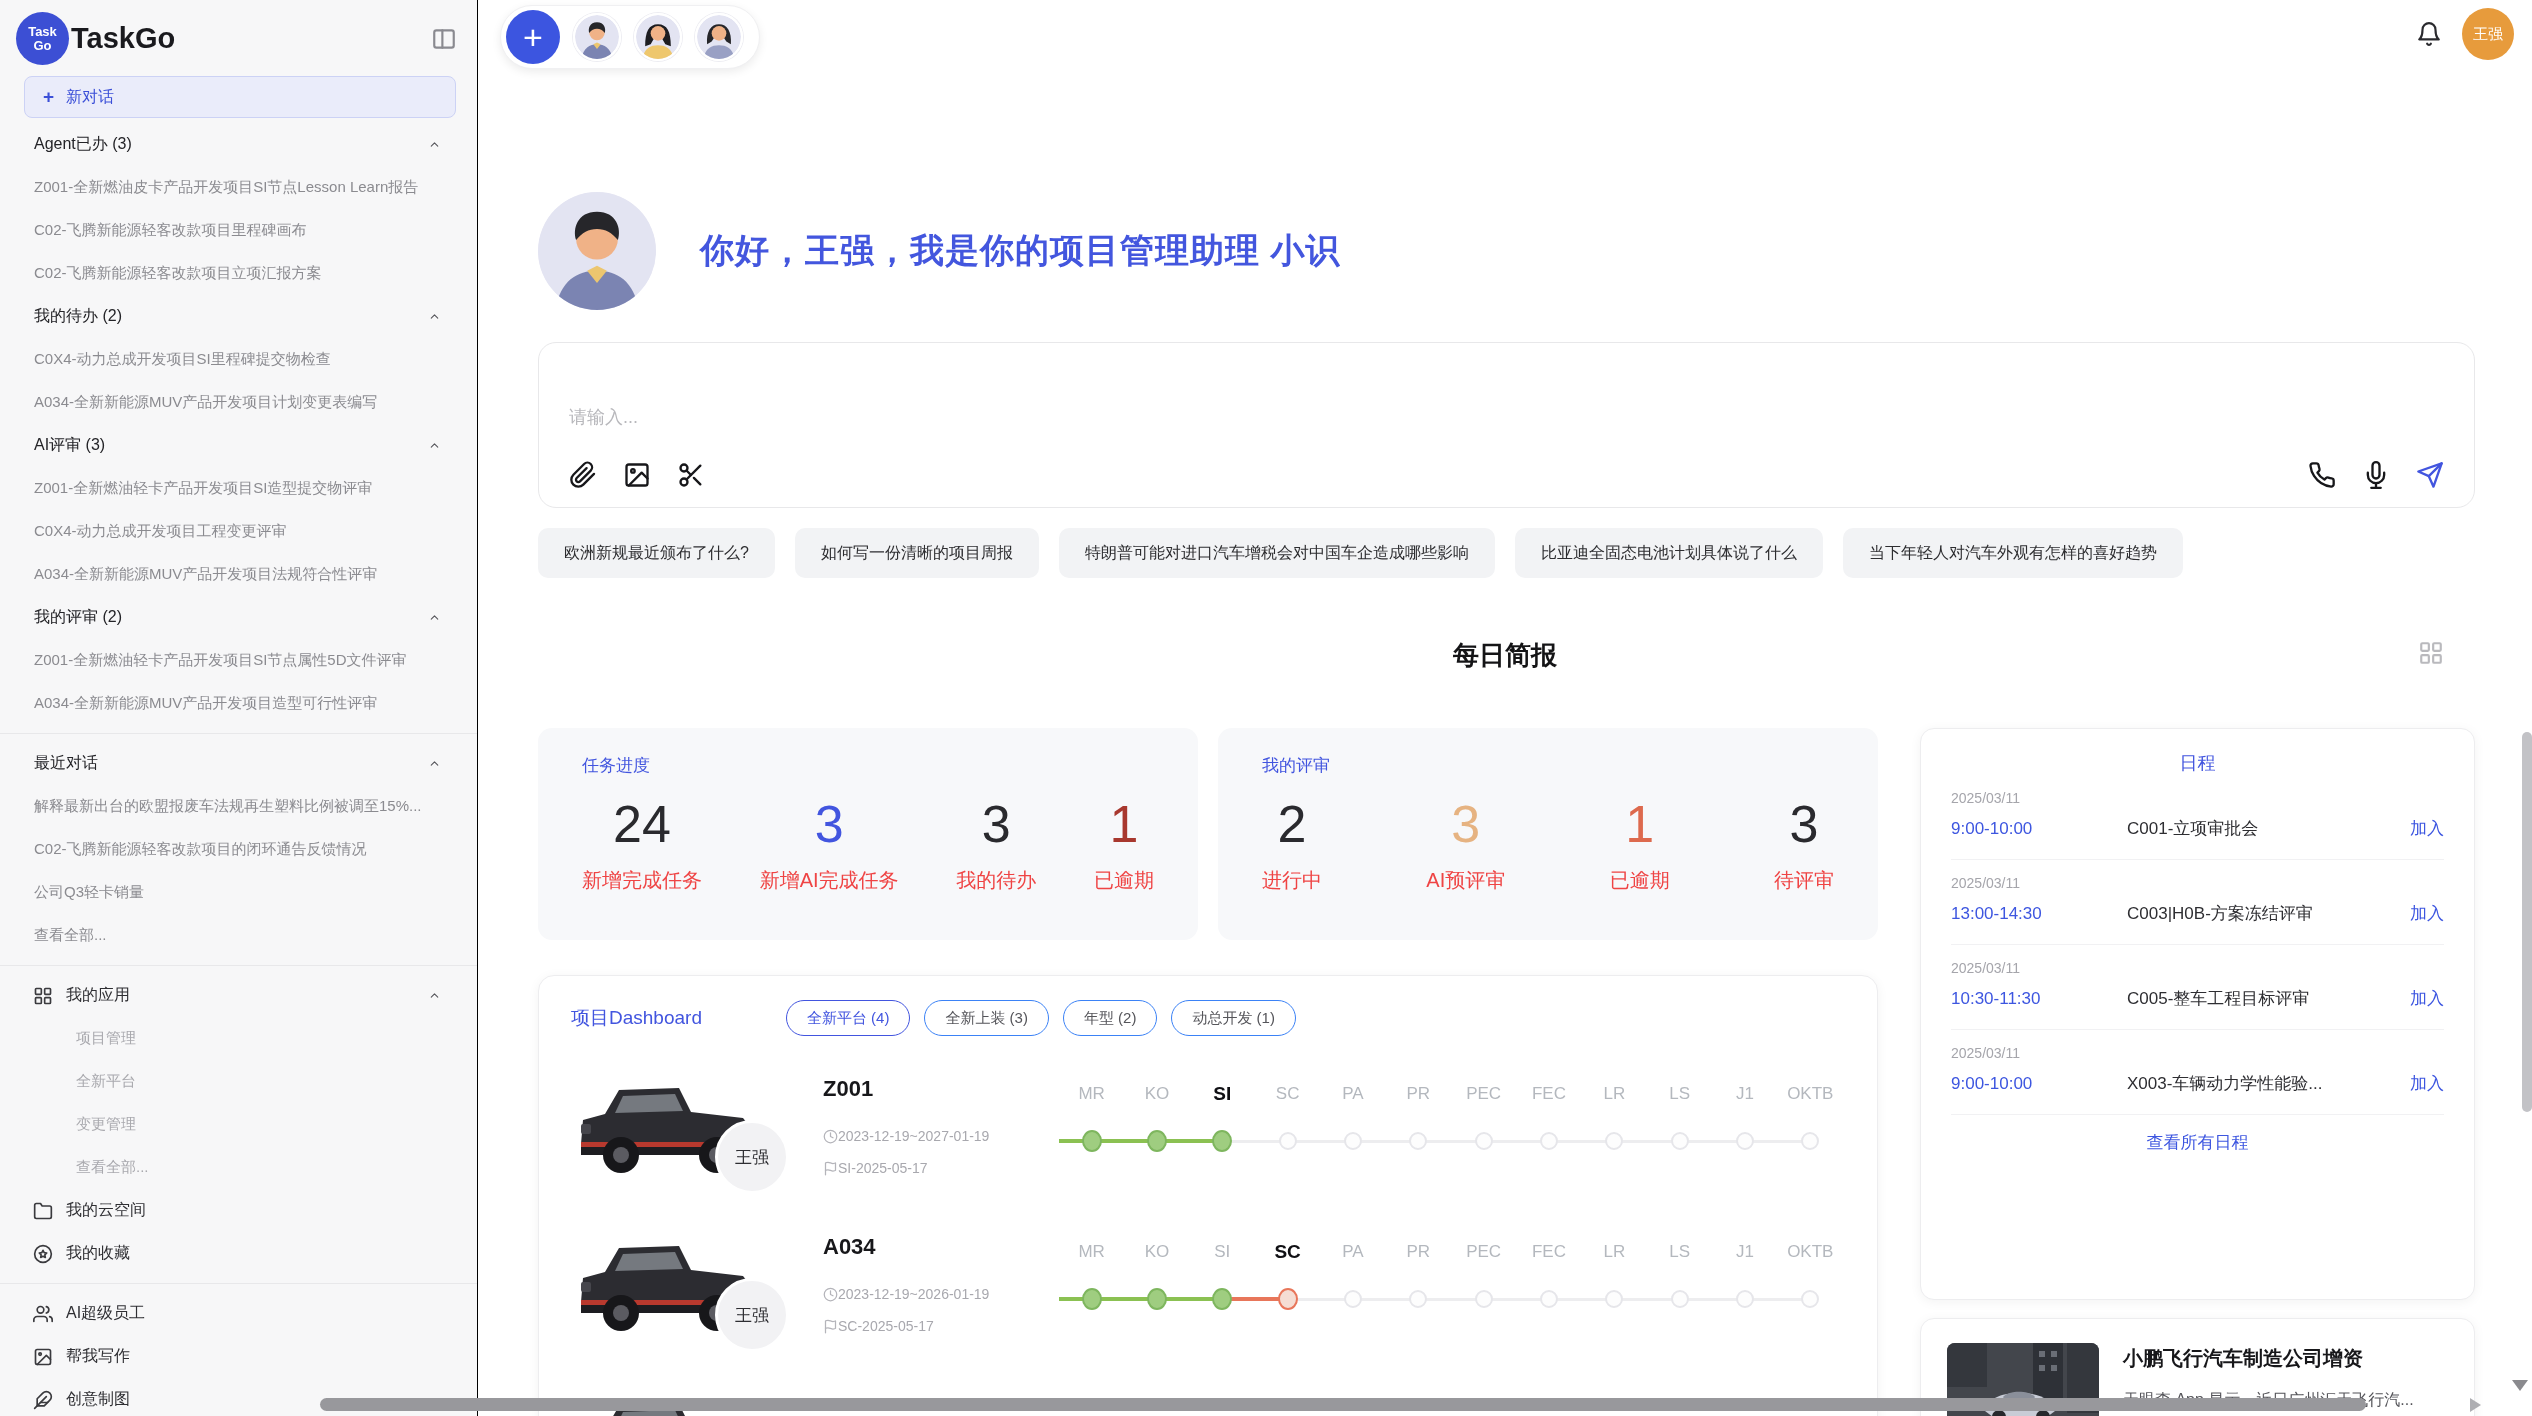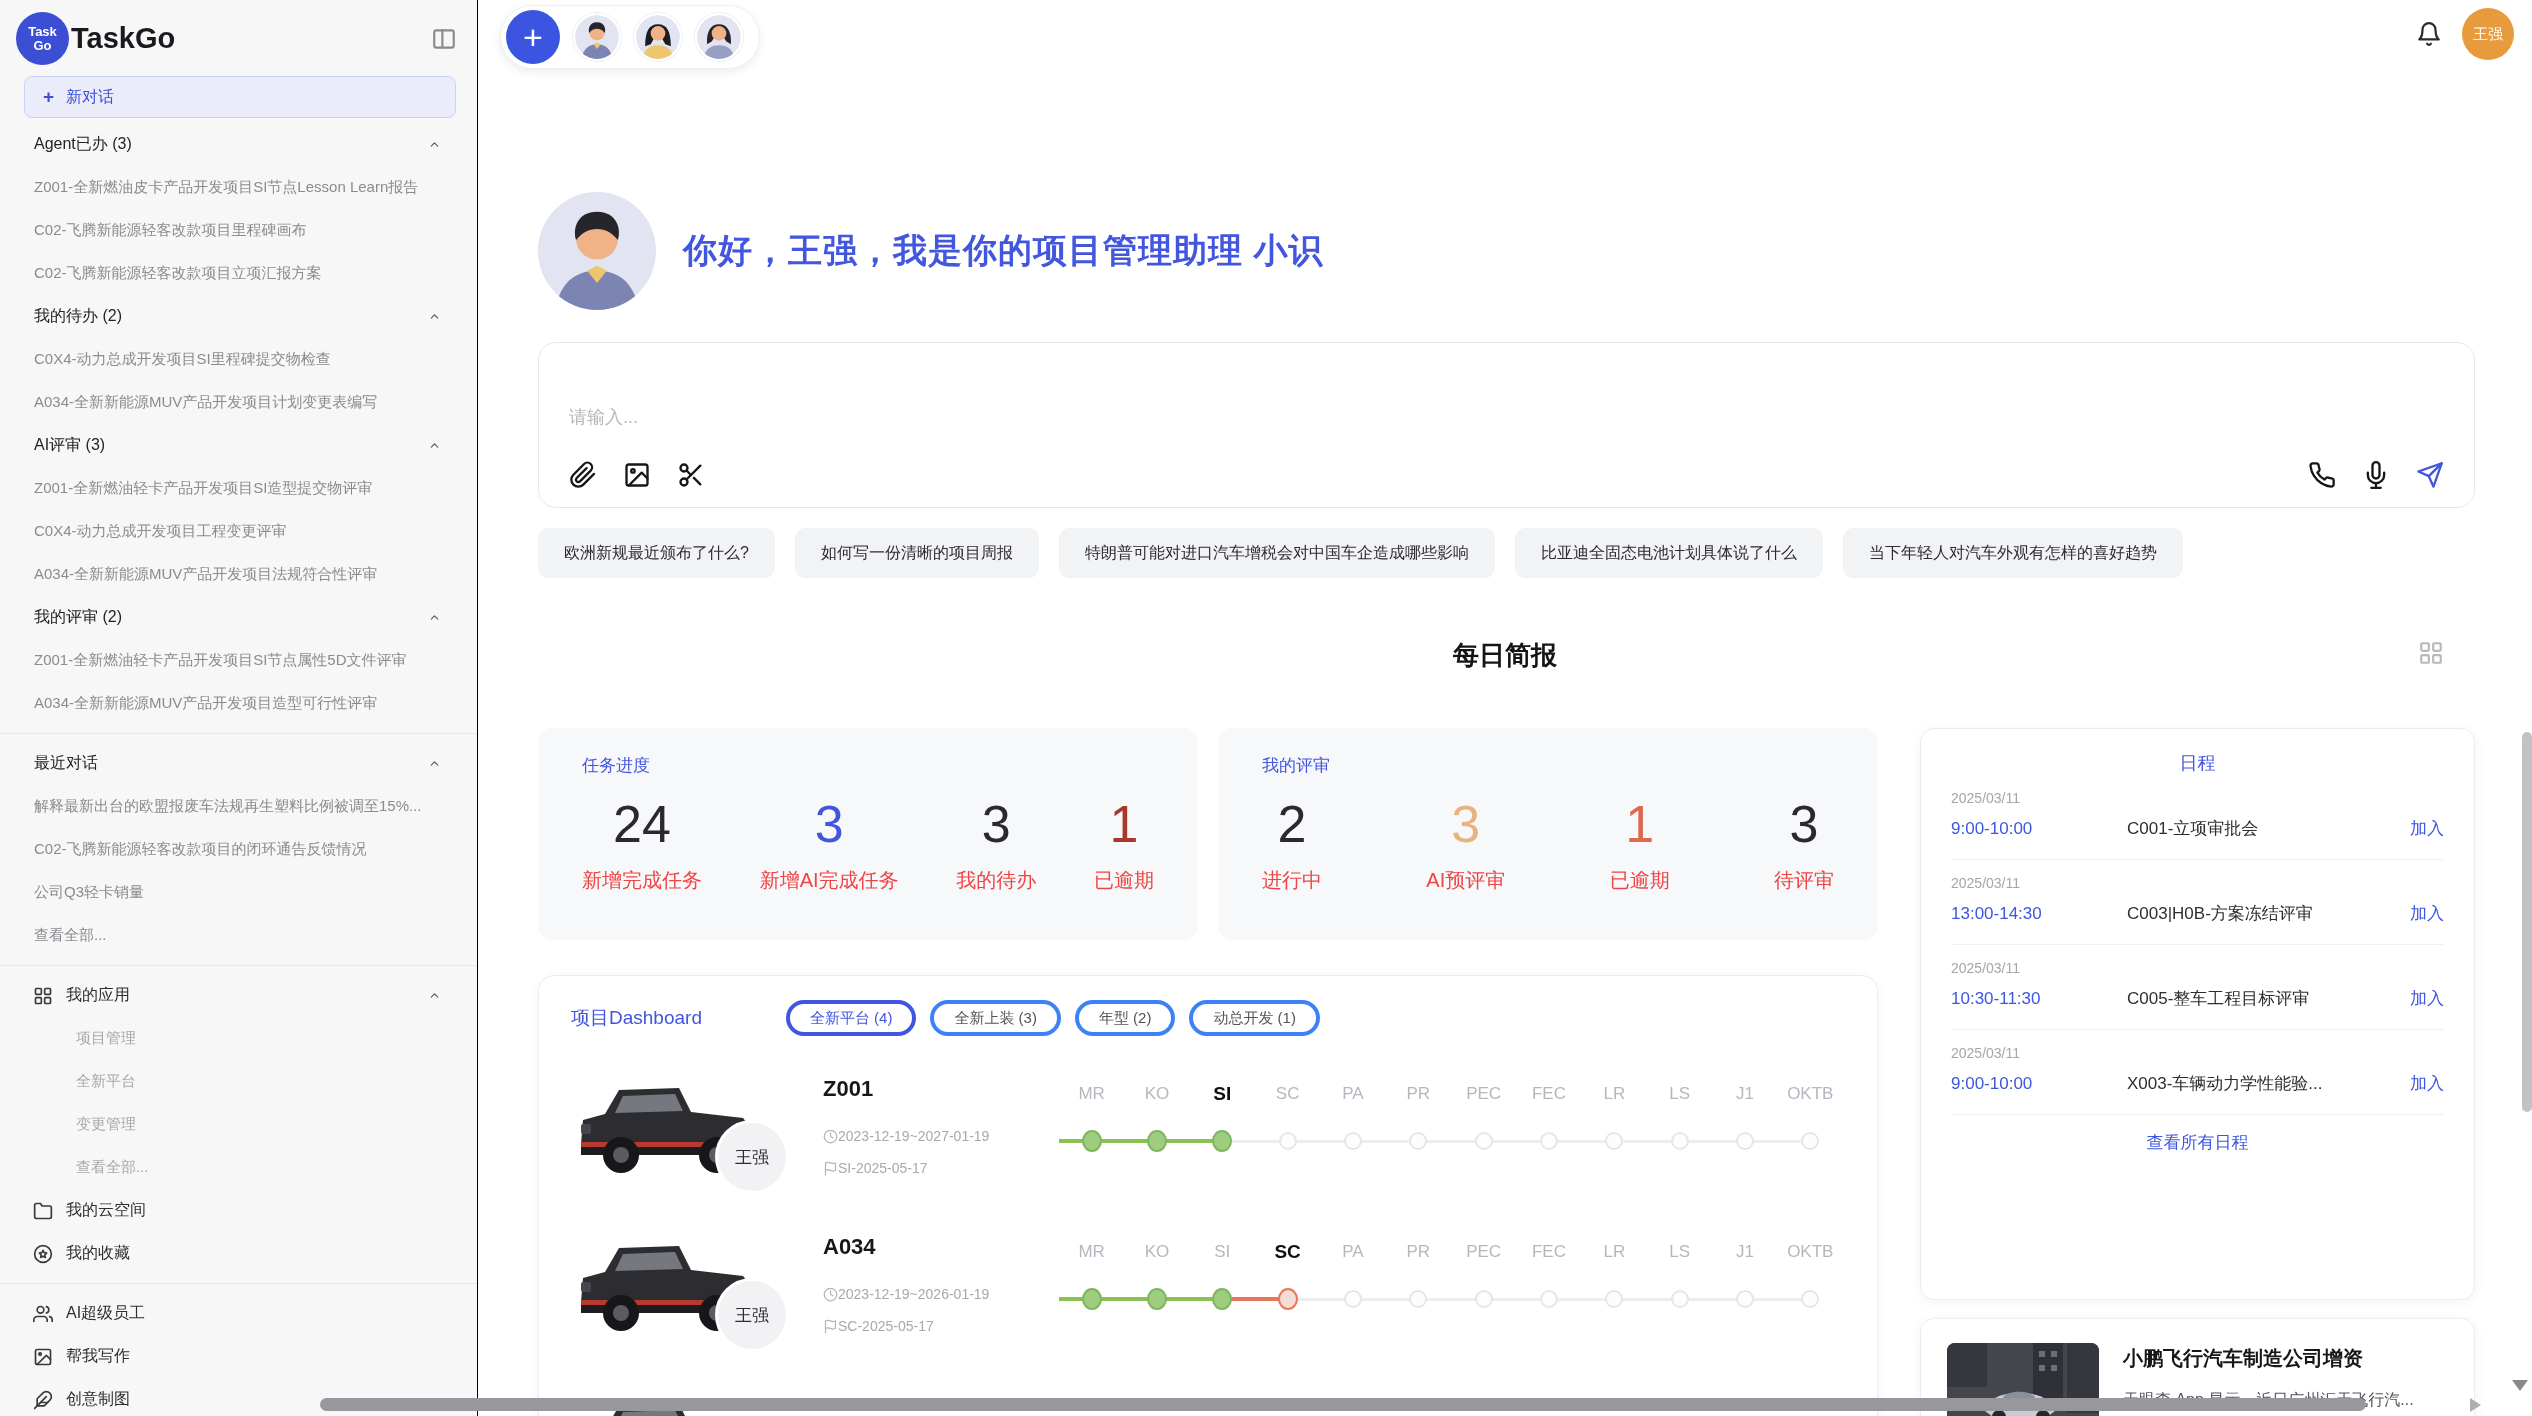--- a/index.html
+++ b/index.html
@@ -38,21 +38,21 @@
             box-shadow:0 3px 10px rgba(0,0,0,.08)}
   .add-btn{width:54px;height:54px;border-radius:50%;background:#3c55e0;color:#fff;border:none;font-size:34px;
            font-weight:300;line-height:50px;text-align:center;cursor:pointer}
   .mini-av{width:48px;height:48px;border-radius:50%;overflow:hidden;border:2px solid #fff;box-shadow:0 0 0 1px #ededf2;cursor:pointer}
   .top-right{position:absolute;right:18px;top:8px;display:flex;align-items:center;gap:20px}
   .bell{width:26px;height:26px;color:#2a2a2e;cursor:pointer}
   .user-badge{width:52px;height:52px;border-radius:50%;background:#e79b3c;color:#fff;font-size:15px;
               display:flex;align-items:center;justify-content:center;cursor:pointer}
 
   
-  .greeting{position:absolute;left:538px;top:192px;display:flex;align-items:center;gap:27px}
+  .greeting{position:absolute;left:538px;top:192px;display:flex;align-items:center;gap:44px}
   .greet-avatar{width:118px;height:118px;border-radius:50%;overflow:hidden;background:#e8e8f4}
   .greet-text{font-size:34px;font-weight:bold;color:#4356de;letter-spacing:1px}
   .input-box{position:absolute;left:538px;top:342px;width:1937px;height:166px;background:#fff;
              border:1px solid #e8e8ea;border-radius:18px;padding:22px 30px 18px;display:flex;flex-direction:column}
   .placeholder{margin-top:40px;font-size:18px;color:#b8b8bc;cursor:text}
   .input-icons{margin-top:auto;display:flex;justify-content:space-between;align-items:center}
   .in-left,.in-right{display:flex;gap:26px;align-items:center}
   .in-ic{width:28px;height:28px;color:#17171a;cursor:pointer}
   .in-ic.send{color:#4255df}
   .chips{position:absolute;left:538px;top:528px;display:flex;gap:20px}
@@ -85,21 +85,21 @@
   .sched-name{color:#2e2e32;font-size:17px;flex:1;margin-left:26px;white-space:nowrap;overflow:hidden}
   .sched-join{color:#3d56e0;font-size:17px;cursor:pointer}
   .sched-footer{color:#3d56e0;text-align:center;font-size:17px;padding-top:16px;cursor:pointer}
 
   
   .dashboard-card{position:absolute;left:538px;top:975px;width:1340px;height:600px;background:#fff;
                   border:1px solid #ededef;border-radius:16px;box-shadow:0 2px 12px rgba(0,0,0,.05);padding:24px 0 0}
   .dash-head{display:flex;align-items:center;padding:0 32px;height:36px}
   .dash-title{color:#4255df;font-size:19px}
   .tabs{display:flex;gap:14px;margin-left:84px}
-  .tab{height:36px;padding:0 20px;border-radius:18px;border:4px solid #3b82f6;color:#55555a;font-size:15px;
+  .tab{height:36px;padding:0 20px;border-radius:18px;border:1px solid #3b82f6;color:#55555a;font-size:15px;
        display:flex;align-items:center;cursor:pointer;background:#fff;white-space:nowrap}
   .tab.active{border-color:#4255df;color:#4255df}
   .proj-rows{position:relative;margin-top:16px;height:520px}
   .proj-row{position:absolute;left:0;width:100%;height:158px}
   .truck{position:absolute;left:32px;top:2px;width:190px;height:122px}
   .owner{position:absolute;left:176px;top:64px;width:74px;height:74px;border-radius:50%;background:#f2f2f4;
          border:3px solid #fff;display:flex;align-items:center;justify-content:center;font-size:17px;color:#2e2e32}
   .p-code{position:absolute;left:284px;top:20px;font-size:22px;font-weight:bold;color:#17171a}
   .p-meta{position:absolute;left:284px;color:#a8a8ae;font-size:14px;display:flex;gap:0;align-items:center;white-space:nowrap}
   .p-meta .mic2{width:15px;height:15px;color:#b4b4ba;flex:none}

